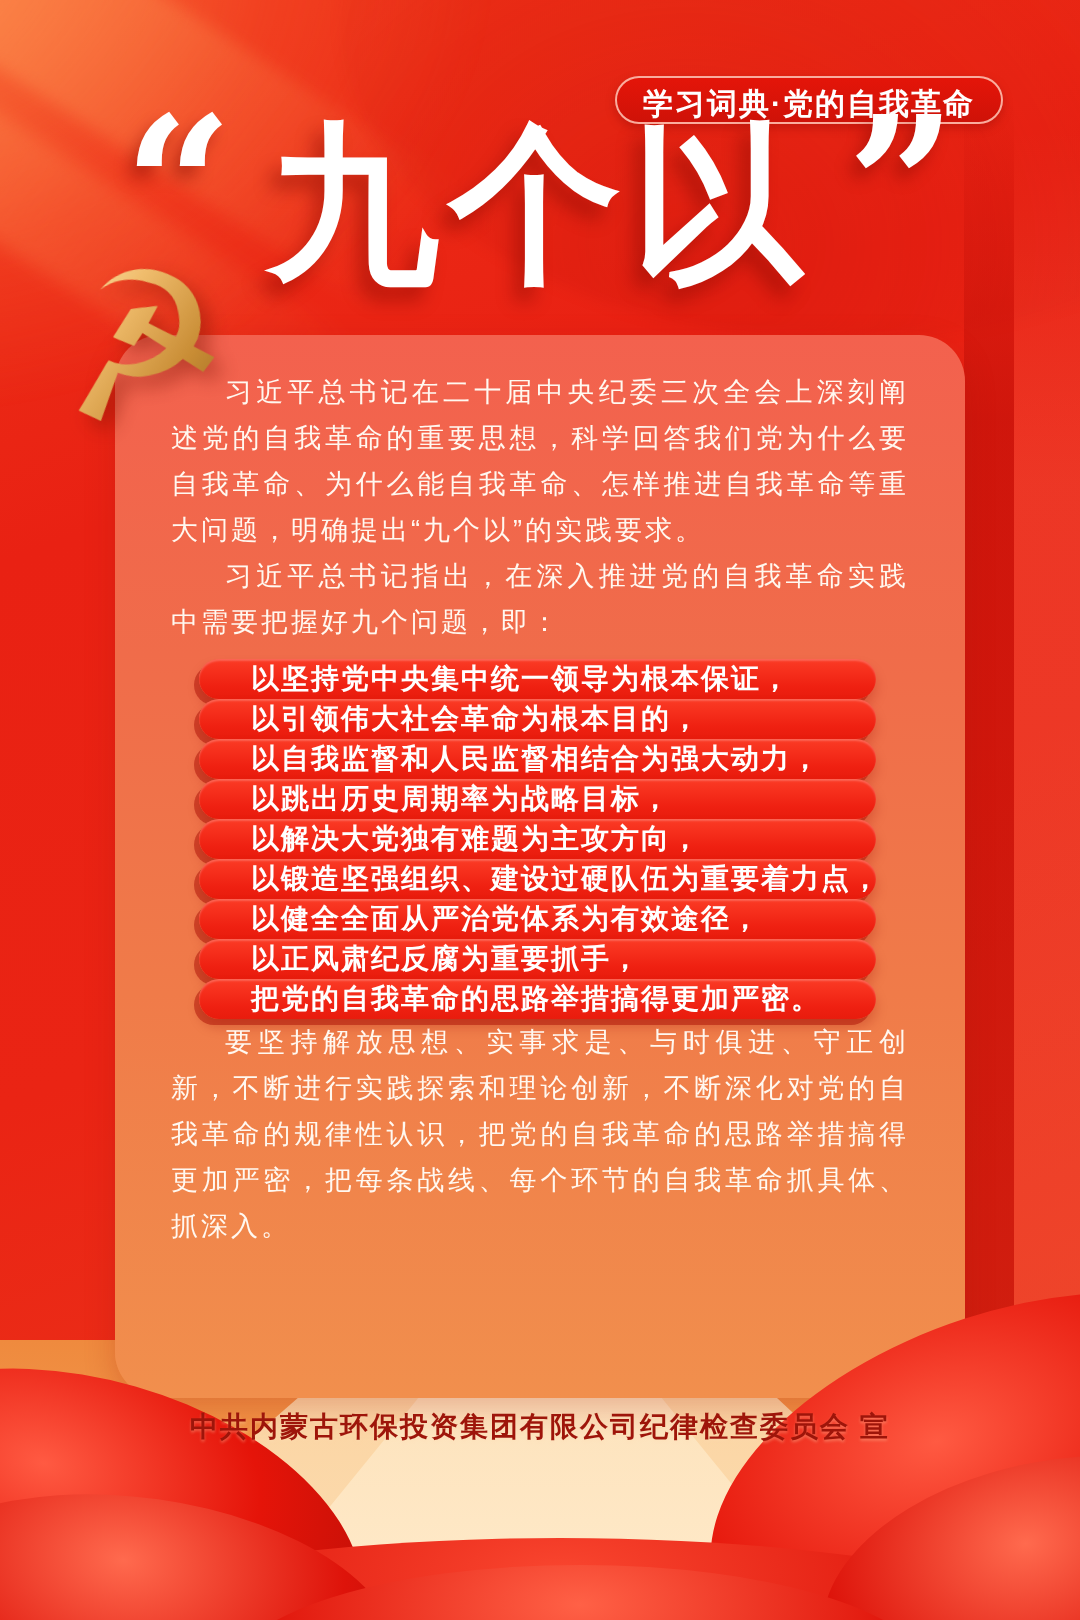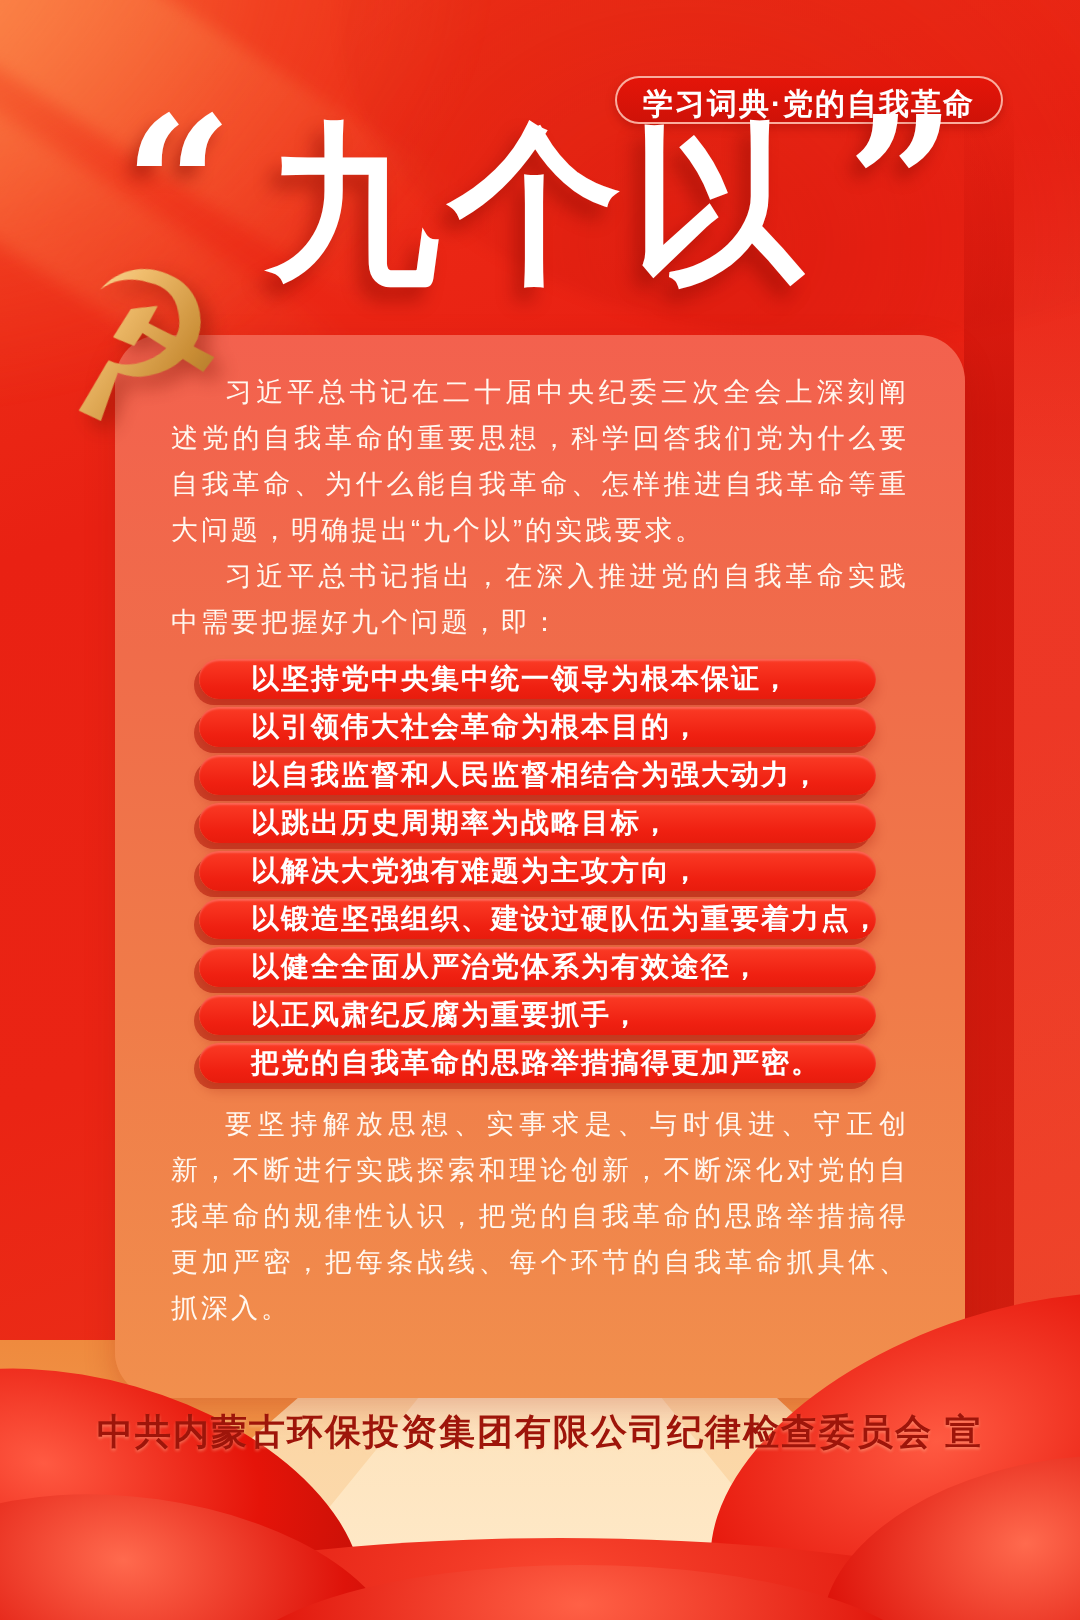--- a/index.html
+++ b/index.html
@@ -71,23 +71,23 @@
     border-radius:46px;
     background:linear-gradient(180deg,#f3614e 0%,#f06c4a 30%,#f07b49 62%,#f18f4d 100%);
     box-shadow:0 10px 30px rgba(170,25,10,.25);
     padding:34px 56px 0 56px;
   }
   .para{
     color:#fff8f0; font-size:27px; line-height:46px; letter-spacing:3px;
     text-align:justify; text-indent:2em; font-weight:500;
   }
   .para.second{ margin-top:0; }
-  .para.conclusion{ margin-top:18px; }
-
-  .pill-list{ margin:14px 33px 0 28px; display:flex; flex-direction:column; gap:8px; }
+  .para.conclusion{ }
+
+  .pill-list{ margin:14px 33px 0 28px; display:flex; flex-direction:column; }
   .pill{
     height:40px; border-radius:999px;
     background:linear-gradient(180deg,#fb3b25 0%,#ef2011 70%,#e81c0d 100%);
     box-shadow:-5px 6px 0 rgba(172,16,6,.5), 0 8px 12px rgba(150,12,5,.25),
                inset 0 2px 2px rgba(255,255,255,.22);
     display:flex; align-items:center; padding-left:52px;
   }
   .pill span{
     color:#ffffff; font-size:28px; font-weight:bold; letter-spacing:2px; line-height:40px;
     white-space:nowrap;
@@ -113,21 +113,21 @@
   .silk-r2{ left:820px; top:1460px; width:480px; height:280px; transform:rotate(-10deg);
     background:radial-gradient(ellipse at 45% 28%, #ff6a4e 0%, #dd130a 55%, #a30c05 95%);}
   .silk-c1{ left:-60px; top:1538px; width:1240px; height:300px;
     background:radial-gradient(ellipse at 50% 12%, #f9462f 0%, #dd1209 50%, #b00d06 95%);}
   .silk-c2{ left:230px; top:1565px; width:700px; height:220px;
     background:radial-gradient(ellipse at 50% 18%, #ff6146 0%, #e0140a 65%);}
 
   
   .footer{
     position:absolute; left:0; top:1408px; width:100%; z-index:5;
-    text-align:center; color:#9e150a; font-size:36px; font-weight:bold; letter-spacing:2px;
+    text-align:center; color:#9e150a; font-size:28px; font-weight:bold; letter-spacing:2px;
     text-shadow:0 2px 3px rgba(255,220,180,.35);
   }
 </style>
 </head>
 <body>
 
 <div class="poster">
 
   <div class="bg-ray ray1"></div>
   <div class="bg-ray ray2"></div>

